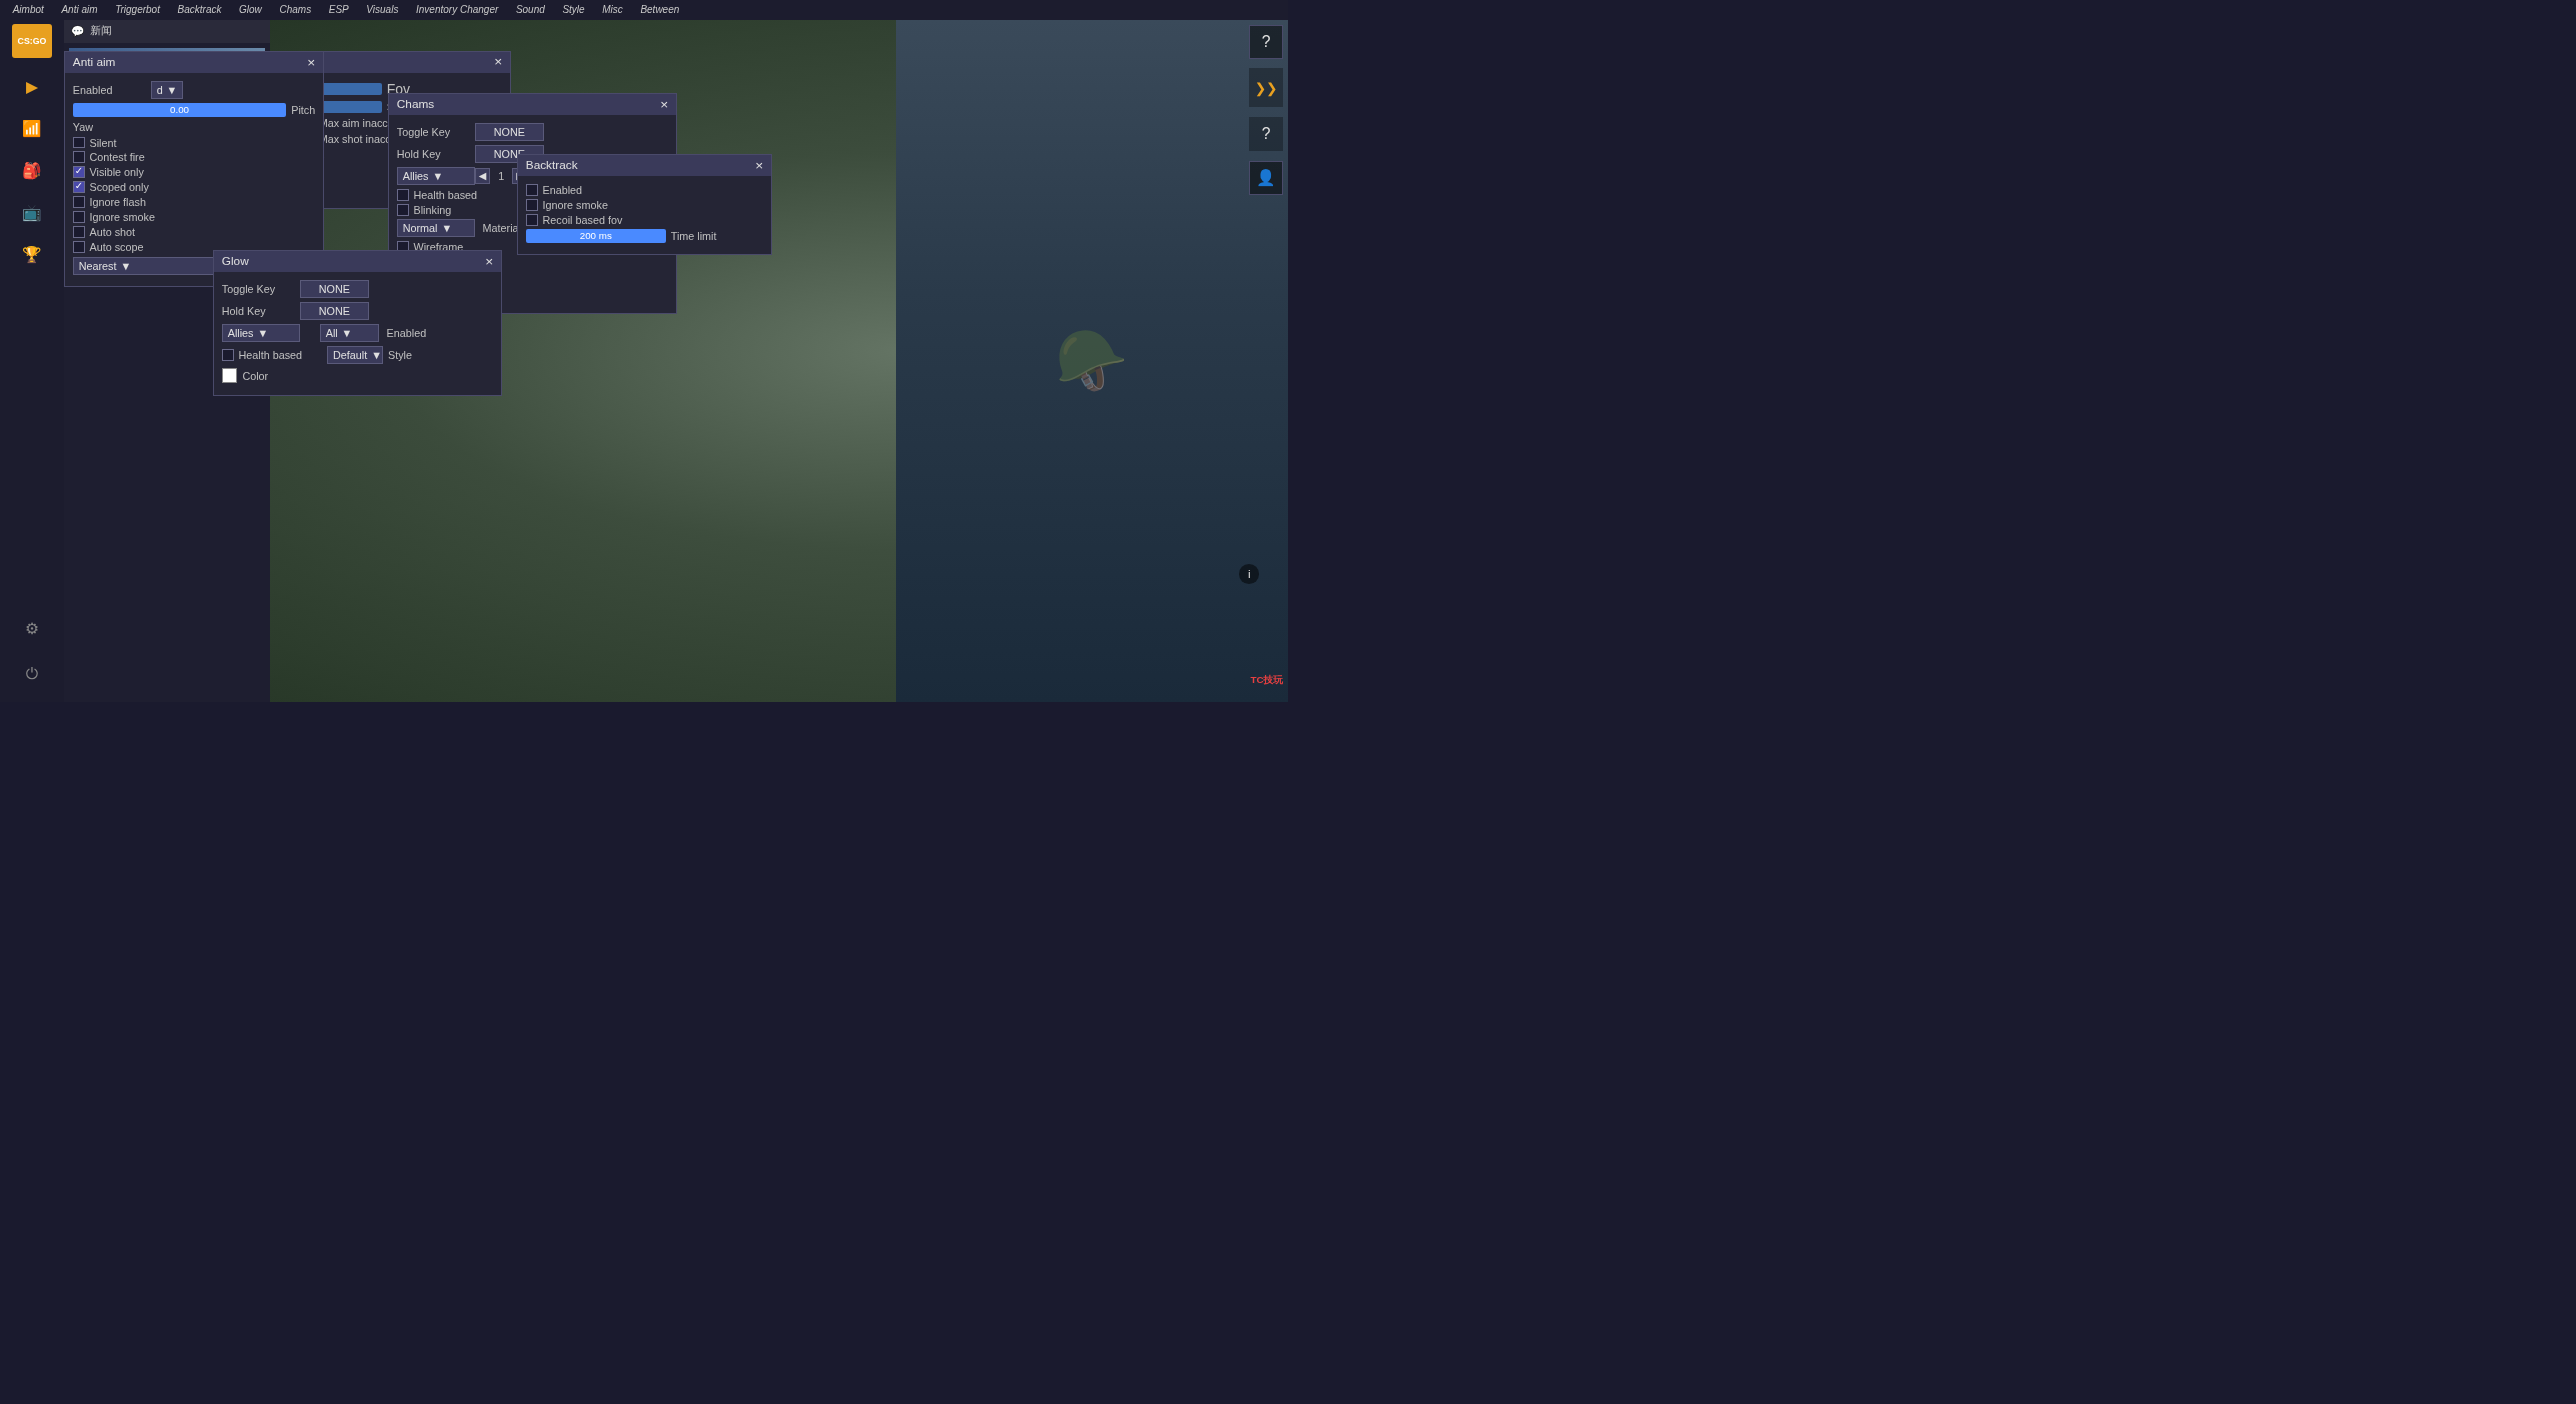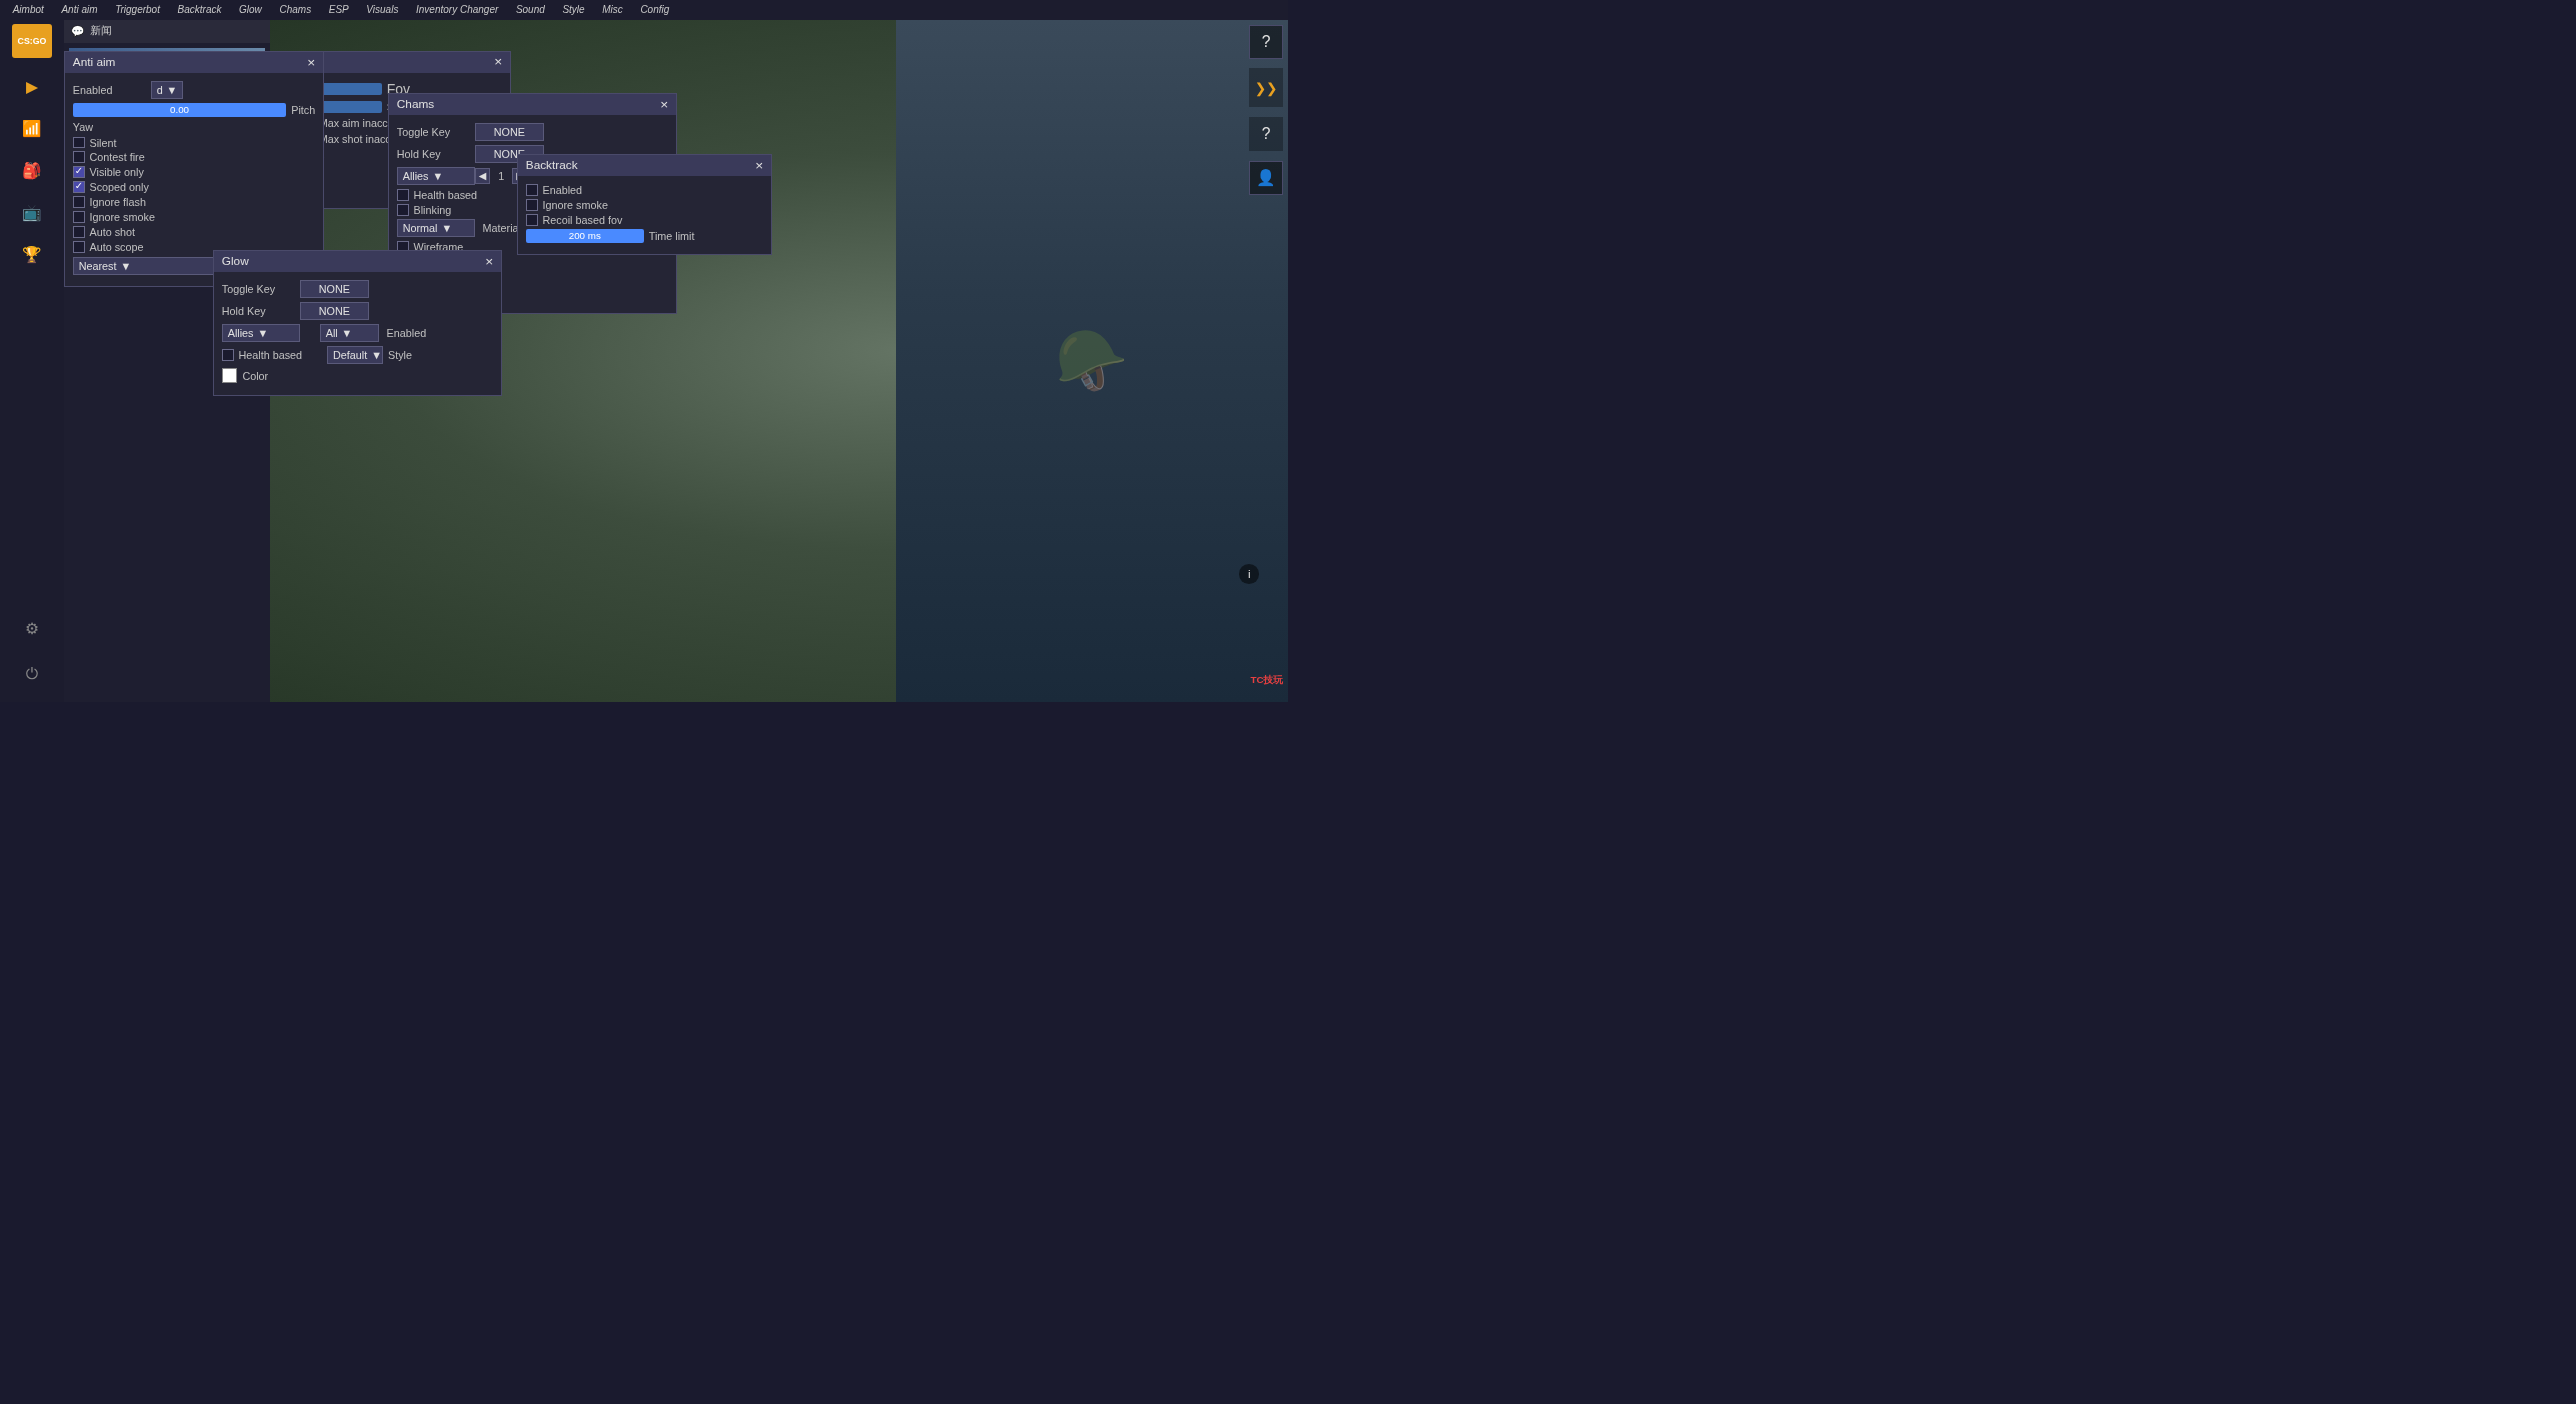--- a/index.html
+++ b/index.html
@@ -549,21 +549,21 @@
   <span class="menu-item">Triggerbot</span>
   <span class="menu-item">Backtrack</span>
   <span class="menu-item">Glow</span>
   <span class="menu-item">Chams</span>
   <span class="menu-item">ESP</span>
   <span class="menu-item">Visuals</span>
   <span class="menu-item">Inventory Changer</span>
   <span class="menu-item">Sound</span>
   <span class="menu-item">Style</span>
   <span class="menu-item">Misc</span>
-  <span class="menu-item">Config</span>
+  <span class="menu-item">Between</span>
 </div>
 
 <div class="cs-sidebar">
   <div class="cs-logo">
     <div class="cs-logo-inner">CS:GO</div>
   </div>
   <div class="sidebar-icon active">▶</div>
   <div class="sidebar-icon">📶</div>
   <div class="sidebar-icon">🎒</div>
   <div class="sidebar-icon">📺</div>
@@ -804,21 +804,21 @@
       </div>
       <div class="form-checkbox">
         <span class="checkbox"></span>
         <span>Ignore smoke</span>
       </div>
       <div class="form-checkbox">
         <span class="checkbox"></span>
         <span>Recoil based fov</span>
       </div>
       <div class="form-row">
-        <div class="blue-slider" style="width:118px;">
+        <div class="blue-slider" style="width:140px;">
           <span>200 ms</span>
         </div>
         <span style="color:#c0c0c0;font-size:10.8px;margin-left:4.9px;">Time limit</span>
       </div>
     </div>
   </div>
 
   <div class="panel glow-panel">
     <div class="panel-header">
       <span class="panel-title">Glow</span>

